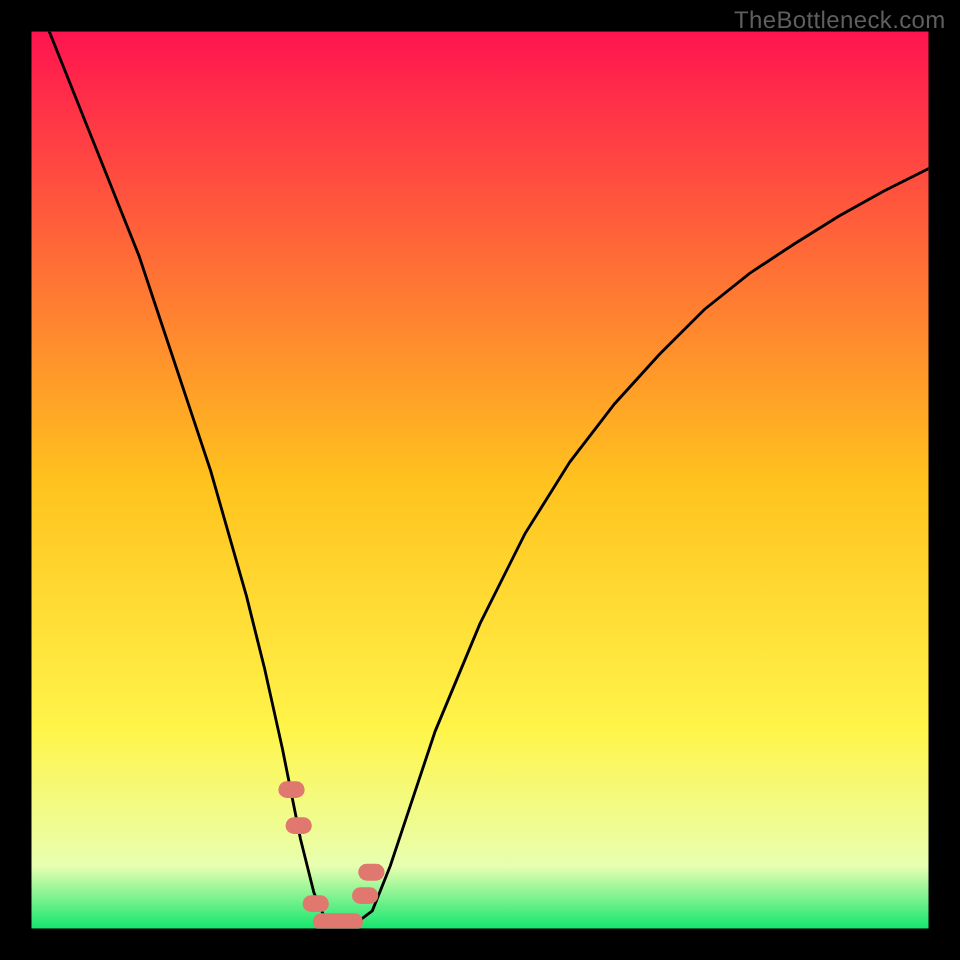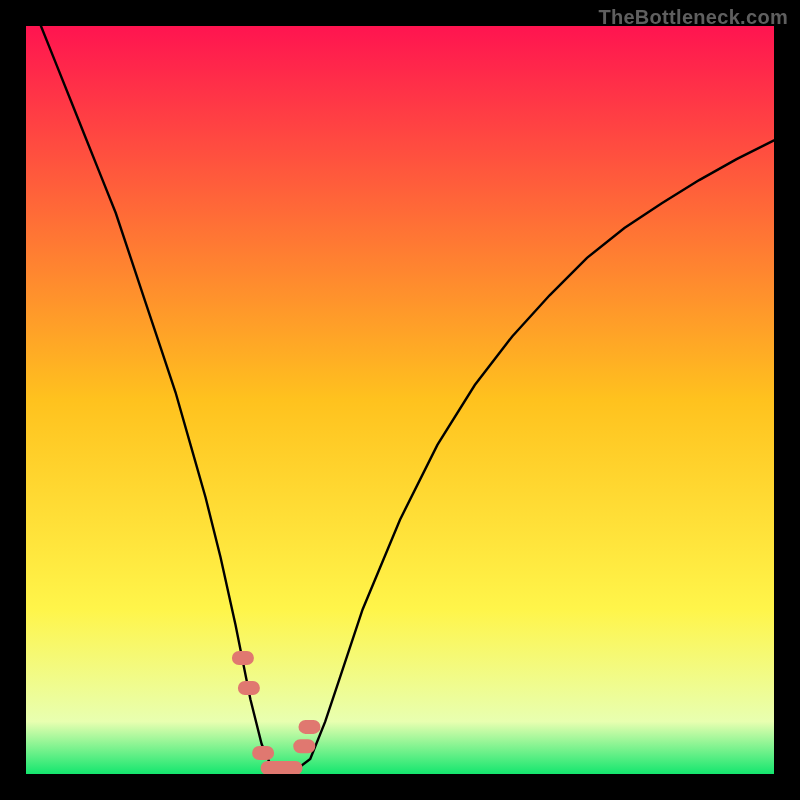--- a/index.html
+++ b/index.html
@@ -1,18 +1,18 @@
 <!DOCTYPE html>
 <html><head>
 <meta charset="utf-8">
 <style>
   html,body{margin:0;padding:0;width:800px;height:800px;overflow:hidden;background:#000;font-family:Arial,Helvetica,sans-serif}
   #frame{position:absolute;left:0;top:0;width:800px;height:800px;background:#000}
   #plot{position:absolute;left:26px;top:26px;width:748px;height:748px;overflow:hidden}
-  #attribution{position:absolute;right:12px;top:6px;color:#5f5f5f;font-size:20px;font-weight:700;letter-spacing:0.3px}
+  #attribution{position:absolute;right:12px;top:6px;color:#5f5f5f;font-size:20px;font-weight:400;letter-spacing:0.3px}
 </style>
 </head>
 <body>
 <div id="frame">
   <div id="attribution">TheBottleneck.com</div>
   <div id="plot">
     <svg width="748" height="748" viewBox="0 0 748 748">
       <defs>
         <linearGradient id="bgGrad" x1="0" y1="0" x2="0" y2="1">
           <stop id="g0" offset="0%" stop-color="#ff1450"></stop>

